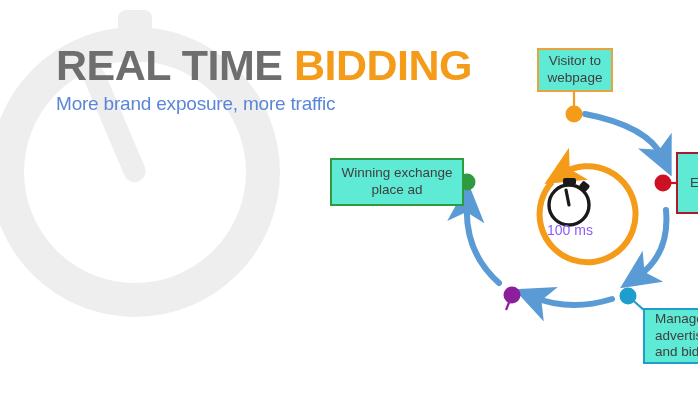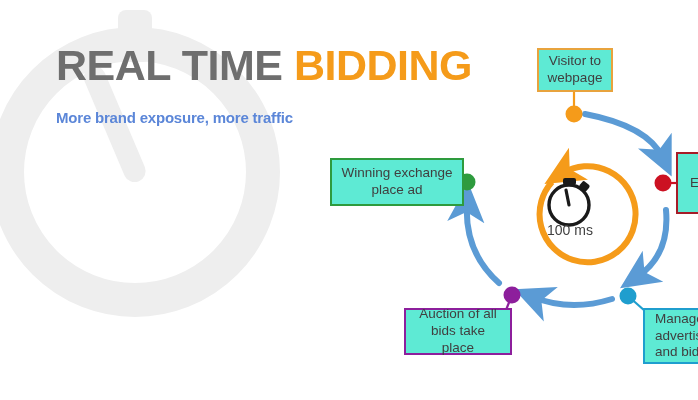--- a/index.html
+++ b/index.html
@@ -34,23 +34,23 @@
     font-size: 43px;
     font-weight: bold;
     letter-spacing: -0.5px;
     line-height: 1.0;
     white-space: nowrap;
     margin-top: 8px;
   }
   .title-grey { color: #6E6E6E; }
   .title-orange { color: #F59B1A; }
   .subtitle {
-    margin-top: 22px;
-    font-size: 15px;
-    font-weight: bold;
+    margin-top: 6px;
+    font-size: 19px;
+    font-weight: normal;
     color: #5B86D8;
     letter-spacing: -0.2px;
     white-space: nowrap;
   }
   .diagram {
     position: absolute;
     left: 0;
     top: 0;
     width: 698px;
     height: 400px;
@@ -96,21 +96,21 @@
     left: 330px; top: 158px; width: 134px; height: 48px;
     border-color: #2E9B3E;
   }
   .center-label {
     position: absolute;
     left: 525px;
     top: 222px;
     width: 90px;
     text-align: center;
     font-size: 14px;
-    color: #404040;
+    color: #8b5cf6;
   }
 </style>
 </head>
 <body>
 
 <div id="slide">
 
   <svg class="watermark" viewBox="0 0 340 420" xmlns="http://www.w3.org/2000/svg">
     <circle cx="135" cy="232" r="128" fill="none" stroke="#EEEEEE" stroke-width="34"></circle>
     <rect x="118" y="70" width="34" height="52" rx="8" fill="#EEEEEE"></rect>
@@ -177,26 +177,20 @@
   </div>
 
   <div class="node-box box-manages">
     <div>
       <span>Manage</span><br>
       <span>advertise</span><br>
       <span>and bids</span>
     </div>
   </div>
 
-  <div class="node-box box-auction">
-    <div>
-      <span>Auction of all</span><br>
-      <span>bids take place</span>
-    </div>
-  </div>
 
   <div class="node-box box-winning">
     <div>
       <span>Winning exchange</span><br>
       <span>place ad</span>
     </div>
   </div>
 
 </div>
 

